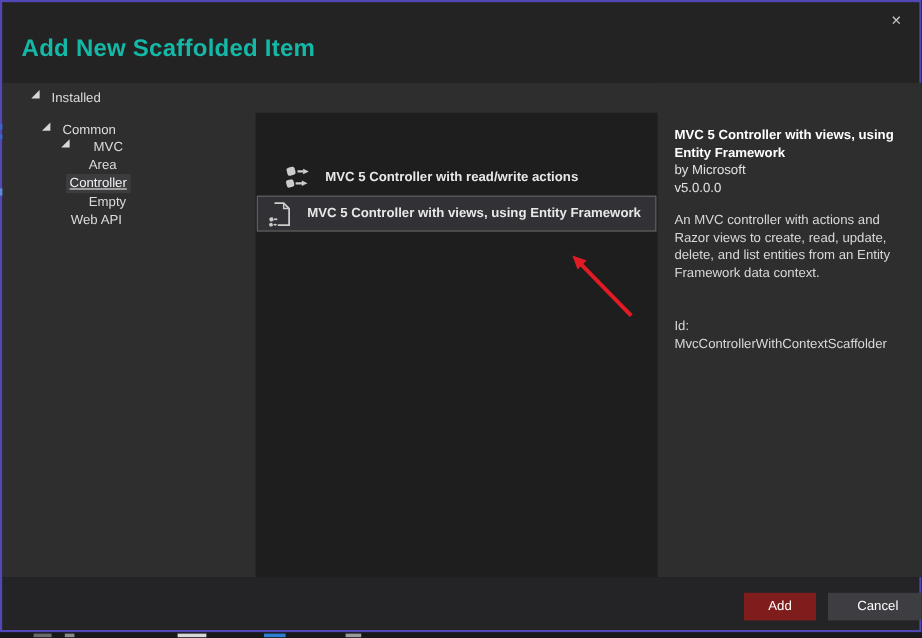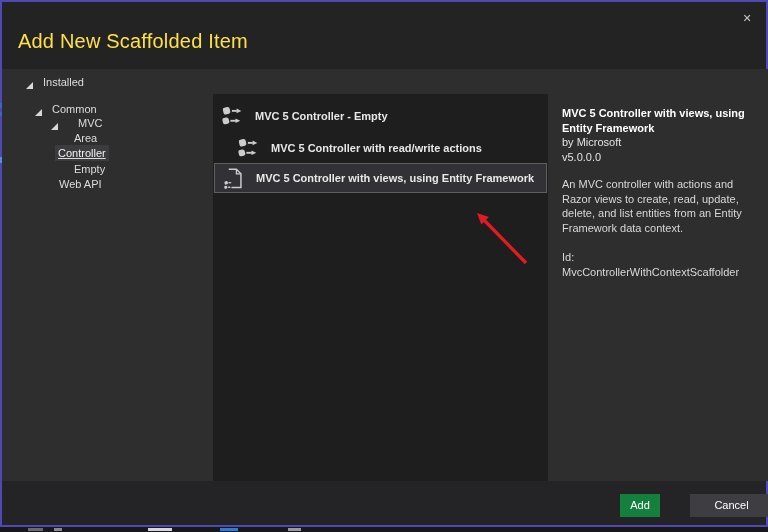--- a/index.html
+++ b/index.html
@@ -14,38 +14,38 @@
   .dialog {
     position: absolute; left: 0; top: 0; width: 768px; height: 527px;
     background: #232323;
     border: 2px solid #5147b5;
   }
 
   
   .titlebar { position: absolute; left: 0; top: 0; width: 764px; height: 67px; background: #232323; }
   .dialog-title {
     position: absolute; left: 16px; top: 28px;
-    font-size: 20px; font-weight: 400; color: #fde047; letter-spacing: 0.2px;
+    font-size: 20px; font-weight: 700; color: #14b8a6; letter-spacing: 0.2px;
     white-space: nowrap;
   }
   .close-btn {
     position: absolute; right: 10px; top: 7px; width: 18px; height: 18px;
     color: #c8c8c8; font-size: 11px; line-height: 18px; text-align: center;
     cursor: default;
   }
 
   
   .content-bg {
     position: absolute; left: 0; top: 67px; width: 764px; height: 412px;
     background: #2e2e2e;
   }
 
   
   .tree-row {
-    position: absolute; height: 16px; display: flex; align-items: flex-end;
+    position: absolute; height: 16px; display: flex; align-items: flex-start;
     font-size: 11px; color: #dcdcdc; white-space: nowrap;
   }
   .tree-row .tri { width: 8px; height: 9px; margin-right: 6px; display: inline-block; }
   .tree-label { line-height: 16px; padding: 0 3px; }
   .tree-label.hl { background: #3c3c3e; color: #f2f2f2; }
 
   
   .list-panel {
     position: absolute; left: 211px; top: 92px; width: 335px; height: 387px;
     background: #1e1e1e;
@@ -64,29 +64,29 @@
 
   
   .details {
     position: absolute; left: 547px; top: 67px; width: 219px; height: 412px;
     background: #2e2e2e; padding: 37px 14px 0 13px;
     font-size: 11px; line-height: 1.32; color: #d8d8d8;
   }
   .details .d-title { font-weight: 700; color: #ffffff; }
   .details .d-author, .details .d-version { color: #e2e2e2; }
   .details .d-desc { margin-top: 13px; }
-  .details .d-id { margin-top: 15px; }
+  .details .d-id { margin-top: 30px; }
 
   
   .footer { position: absolute; left: 0; top: 479px; width: 764px; height: 44px; background: #242427; }
   .btn {
     position: absolute; top: 13px; height: 23px; font-size: 11px; font-weight: 400;
     color: #ffffff; text-align: center; line-height: 23px; cursor: default;
   }
-  .btn-add { left: 618px; width: 40px; background: #15803d; }
+  .btn-add { left: 618px; width: 60px; background: #7f1d1d; }
   .btn-cancel { left: 688px; width: 83px; background: #3e3e42; }
 
   
   .arrow-overlay { position: absolute; left: 460px; top: 200px; width: 85px; height: 72px; pointer-events: none; }
 
   
   .taskbar-sliver { position: absolute; left: 0; top: 527px; width: 768px; height: 5px; background: #18181a; }
   .tb-frag { position: absolute; top: 1px; height: 3px; }
 
   
@@ -132,31 +132,20 @@
     </div>
     <div class="tree-row" style="left:69px; top:159px;">
       <span class="tree-label">Empty</span>
     </div>
     <div class="tree-row" style="left:54px; top:174px;">
       <span class="tree-label">Web API</span>
     </div>
 
     <div class="list-panel">
 
-      <div class="list-row" style="top:6px;">
-        <svg class="licon" viewBox="0 0 20 18">
-          <rect x="1" y="1.5" width="6.3" height="6.3" rx="1.8" fill="#cccccc" transform="rotate(-14 4.1 4.6)"></rect>
-          <rect x="0.6" y="11" width="5.8" height="5.8" rx="1.8" fill="#cccccc" transform="rotate(-14 3.5 13.9)"></rect>
-          <path d="M9,4.8 H13.5" stroke="#cccccc" stroke-width="1.7" fill="none"></path>
-          <polygon points="17.6,4.8 13.3,2.7 13.3,6.9" fill="#cccccc"></polygon>
-          <path d="M7.6,13.8 H12.6" stroke="#cccccc" stroke-width="1.7" fill="none"></path>
-          <polygon points="16.6,13.8 12.3,11.7 12.3,15.9" fill="#cccccc"></polygon>
-        </svg>
-        <span class="ltext">MVC 5 Controller - Empty</span>
-      </div>
 
       <div class="list-row" style="top:38px;padding-left:16px;">
         <svg class="licon" viewBox="0 0 20 18">
           <rect x="1" y="1.5" width="6.3" height="6.3" rx="1.8" fill="#cccccc" transform="rotate(-14 4.1 4.6)"></rect>
           <rect x="0.6" y="11" width="5.8" height="5.8" rx="1.8" fill="#cccccc" transform="rotate(-14 3.5 13.9)"></rect>
           <path d="M9,4.8 H13.5" stroke="#cccccc" stroke-width="1.7" fill="none"></path>
           <polygon points="17.6,4.8 13.3,2.7 13.3,6.9" fill="#cccccc"></polygon>
           <path d="M7.6,13.8 H12.6" stroke="#cccccc" stroke-width="1.7" fill="none"></path>
           <polygon points="16.6,13.8 12.3,11.7 12.3,15.9" fill="#cccccc"></polygon>
         </svg>

